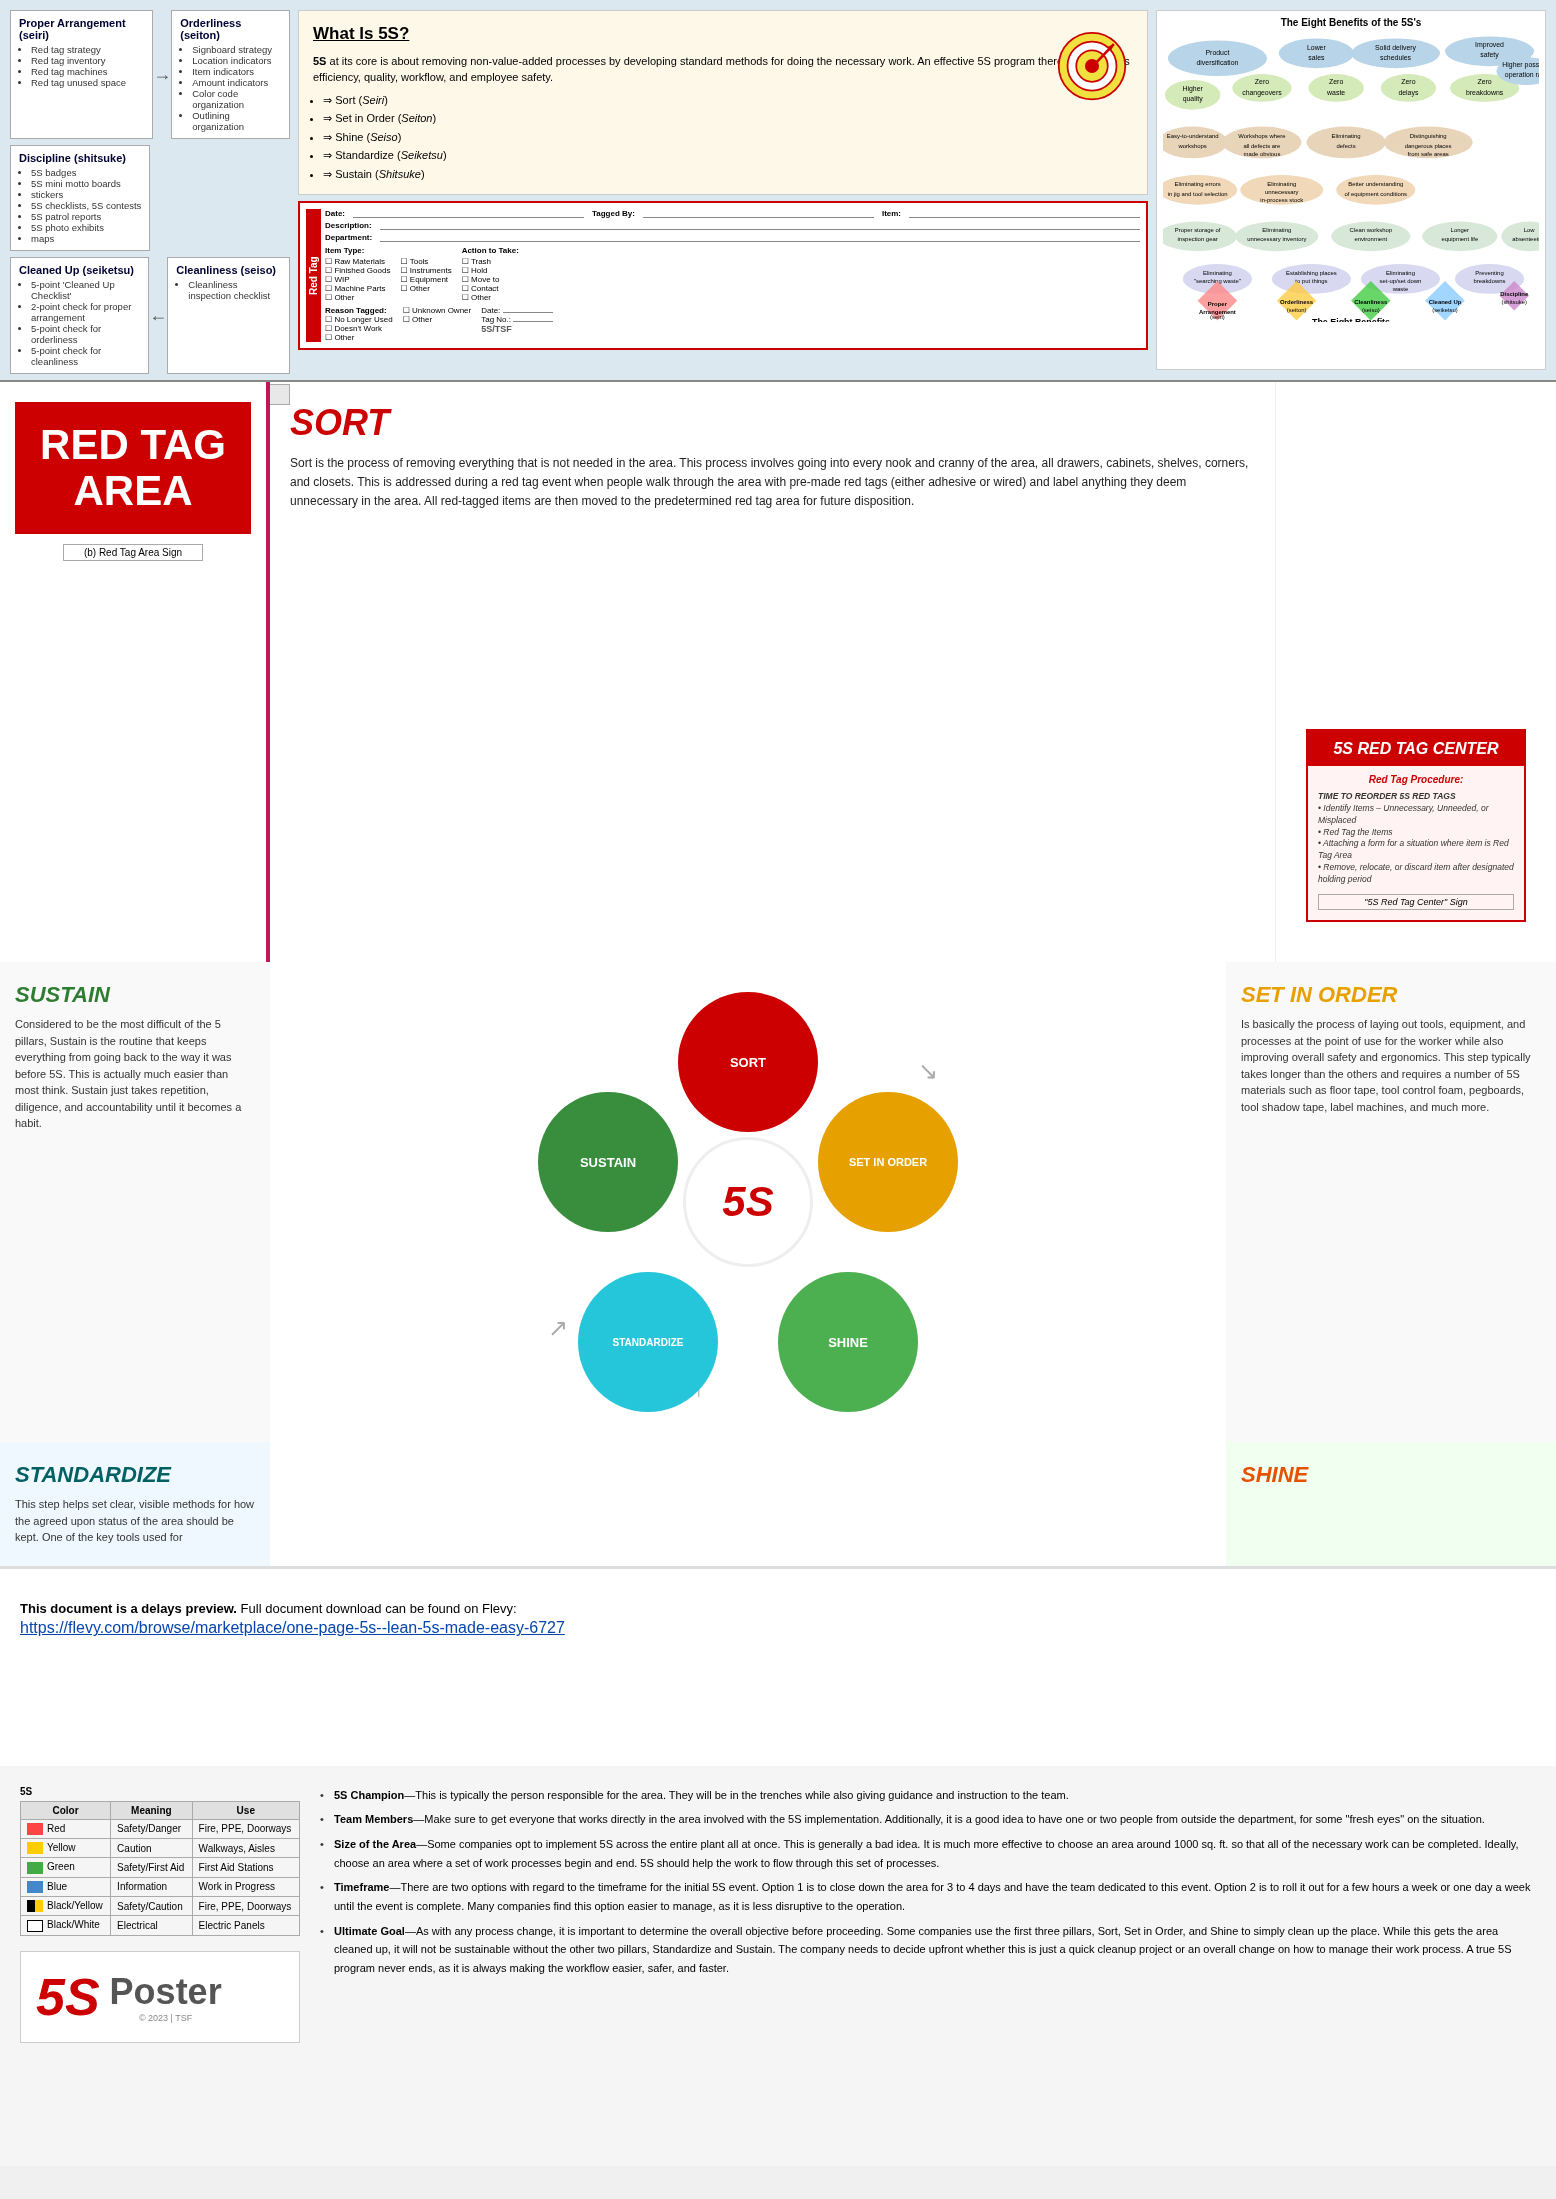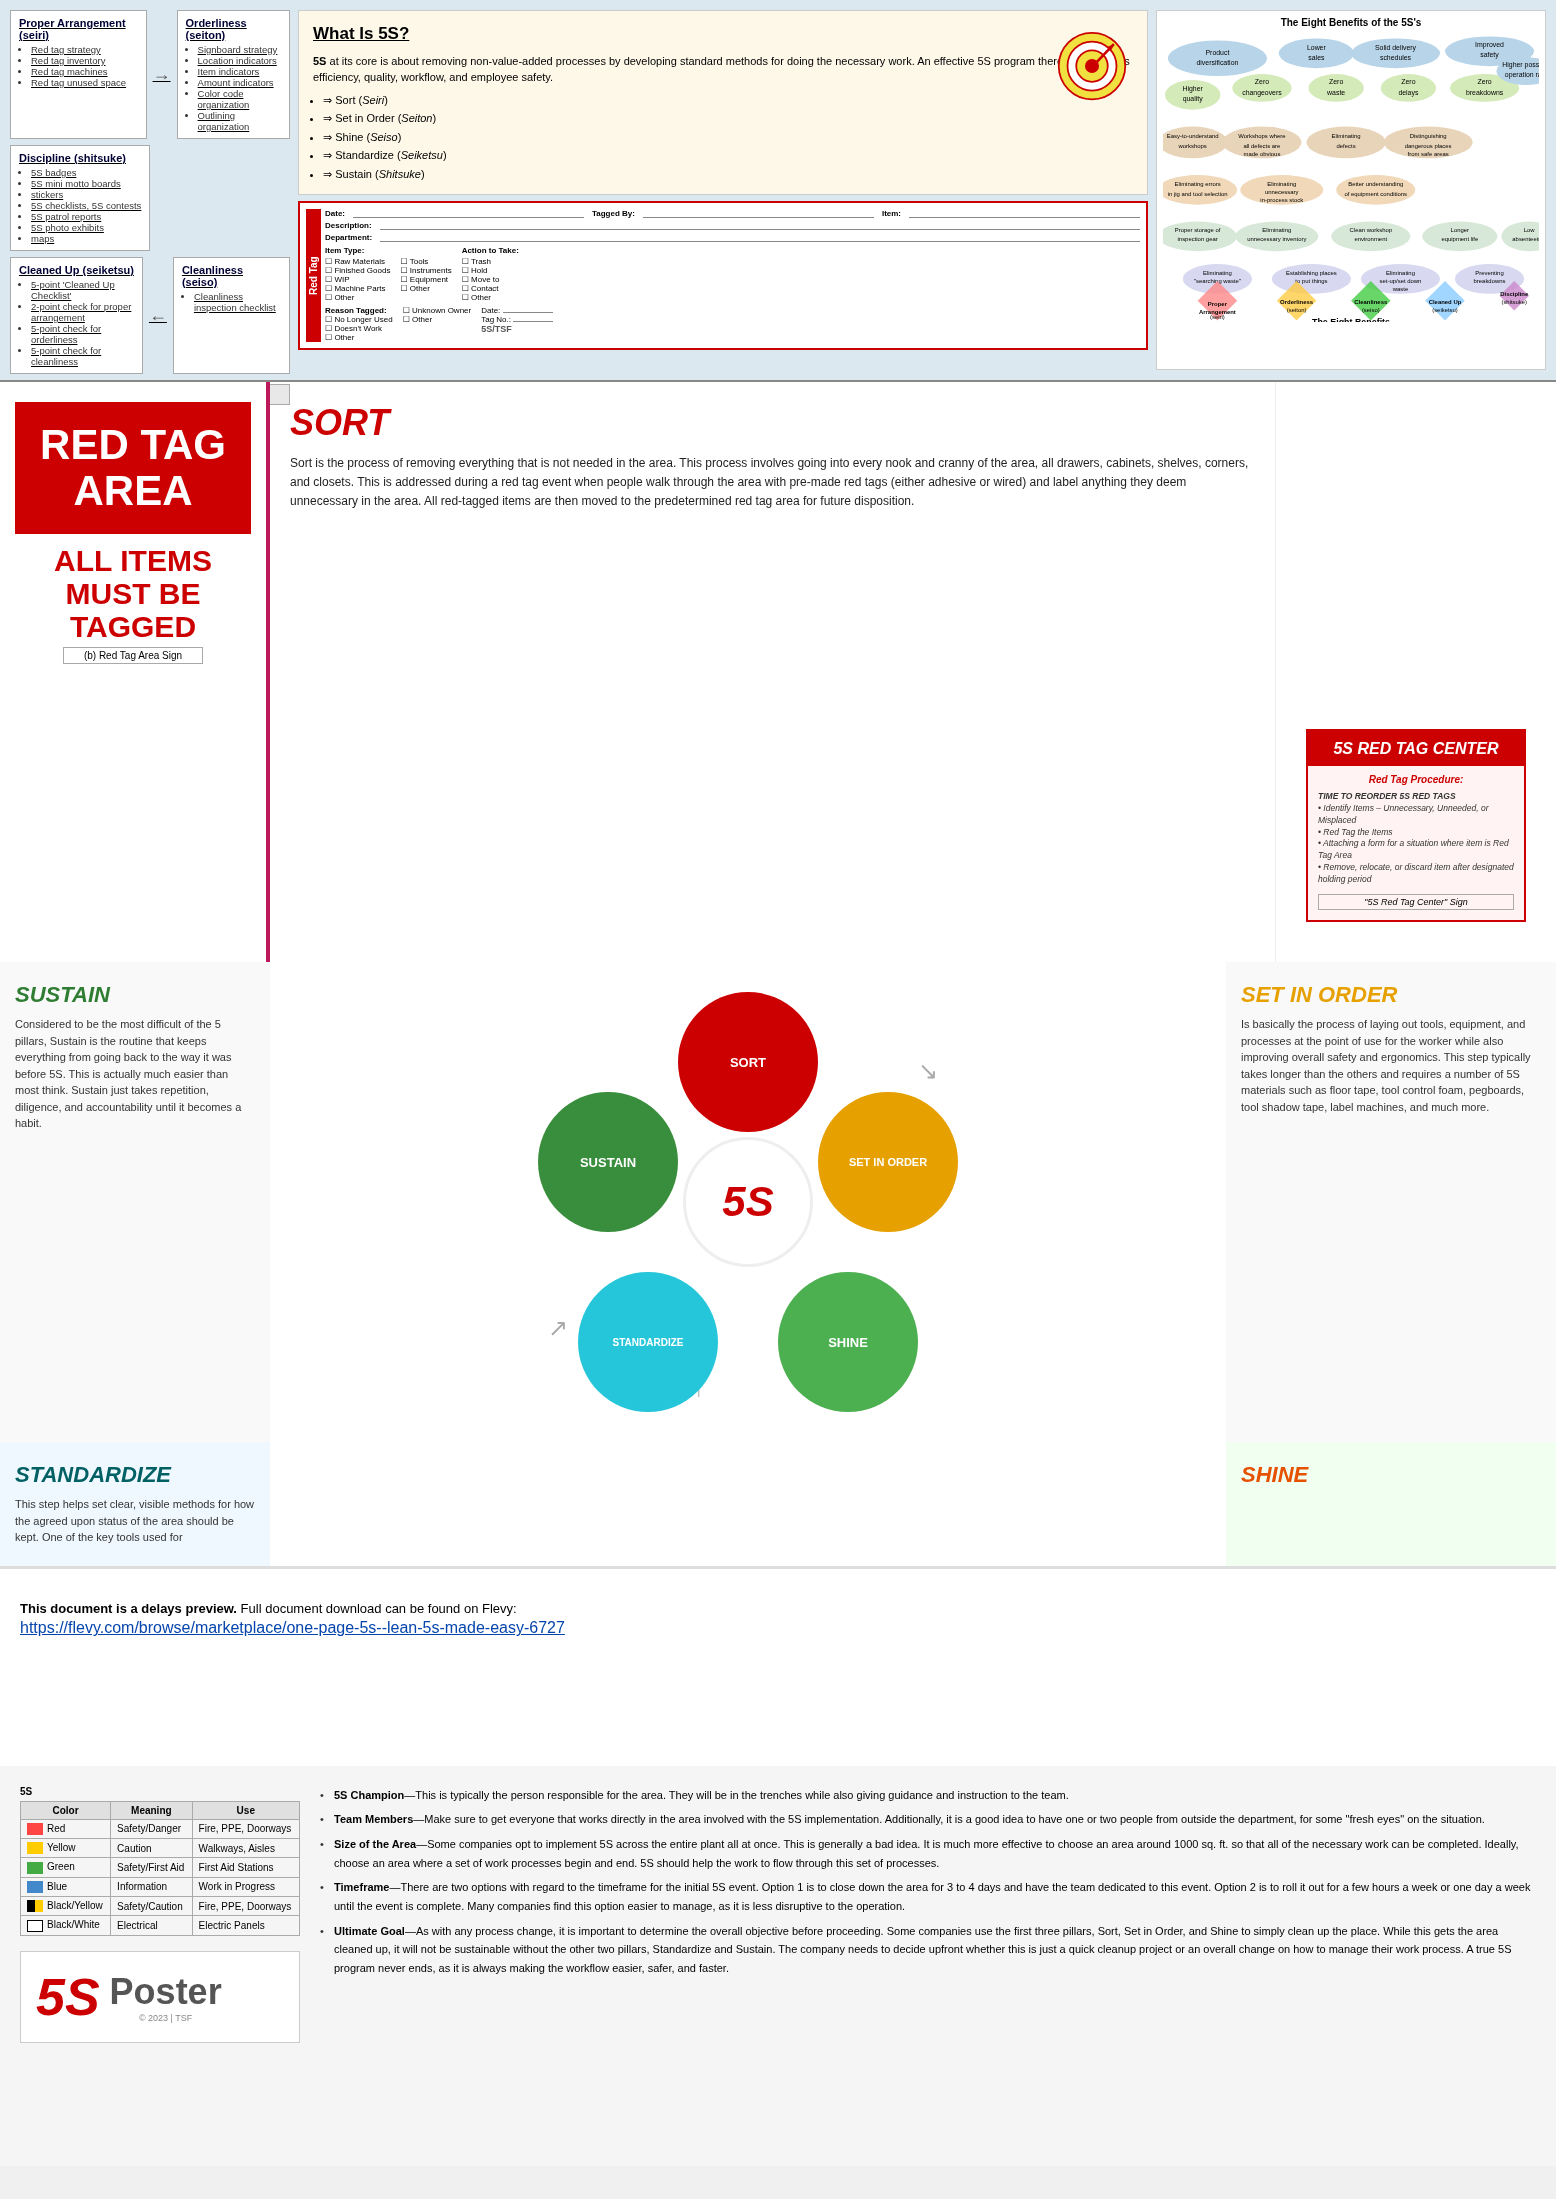--- a/index.html
+++ b/index.html
@@ -42,22 +42,20 @@
     .card ul {
       padding-left: 12px;
     }
     .card ul li {
       font-size: 9.5px;
       color: #333;
     }
 
     .top-cards-row {
       display: flex;
-      gap: 6px;
-      text-decoration: underline;
     }
 
     .visible-5s-box {
       background: #e8e8e8;
       border: 1px solid #aaa;
       text-align: center;
       font-size: 10px;
       font-weight: bold;
       padding: 4px;
       margin-top: 4px;
@@ -815,23 +813,20 @@
 </div>
 
 <div class="h-sep"></div>
 
 <div class="middle-section">
 
   <div class="red-tag-area">
     <div class="red-tag-sign">
       <span>RED TAG AREA</span>
     </div>
-    <div class="red-tag-sub">
-      <span>ALL ITEMS MUST BE TAGGED</span>
-    </div>
     <div class="red-tag-caption">(b) Red Tag Area Sign</div>
   </div>
 
   <div class="sort-section">
     <div class="sort-title">SORT</div>
     <p class="sort-text">Sort is the process of removing everything that is not needed in the area. This process involves going into every nook and cranny of the area, all drawers, cabinets, shelves, corners, and closets. This is addressed during a red tag event when people walk through the area with pre-made red tags (either adhesive or wired) and label anything they deem unnecessary in the area. All red-tagged items are then moved to the predetermined red tag area for future disposition.</p>
   </div>
 
   <div style="display:flex;align-items:flex-end;padding:20px 10px;font-style:italic;">
     <div class="red-tag-center">

